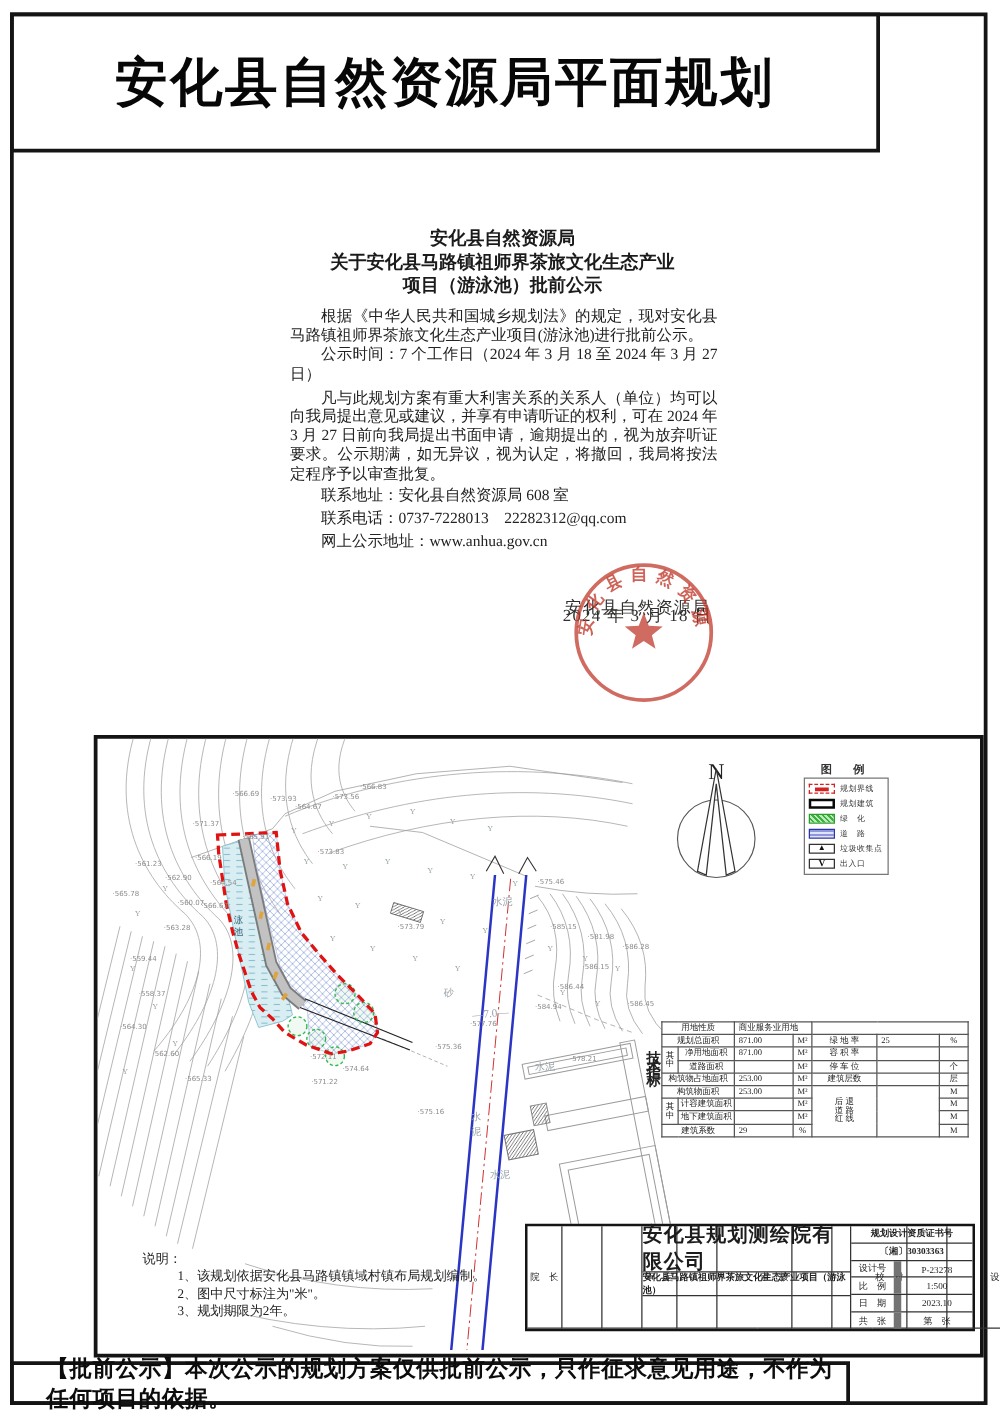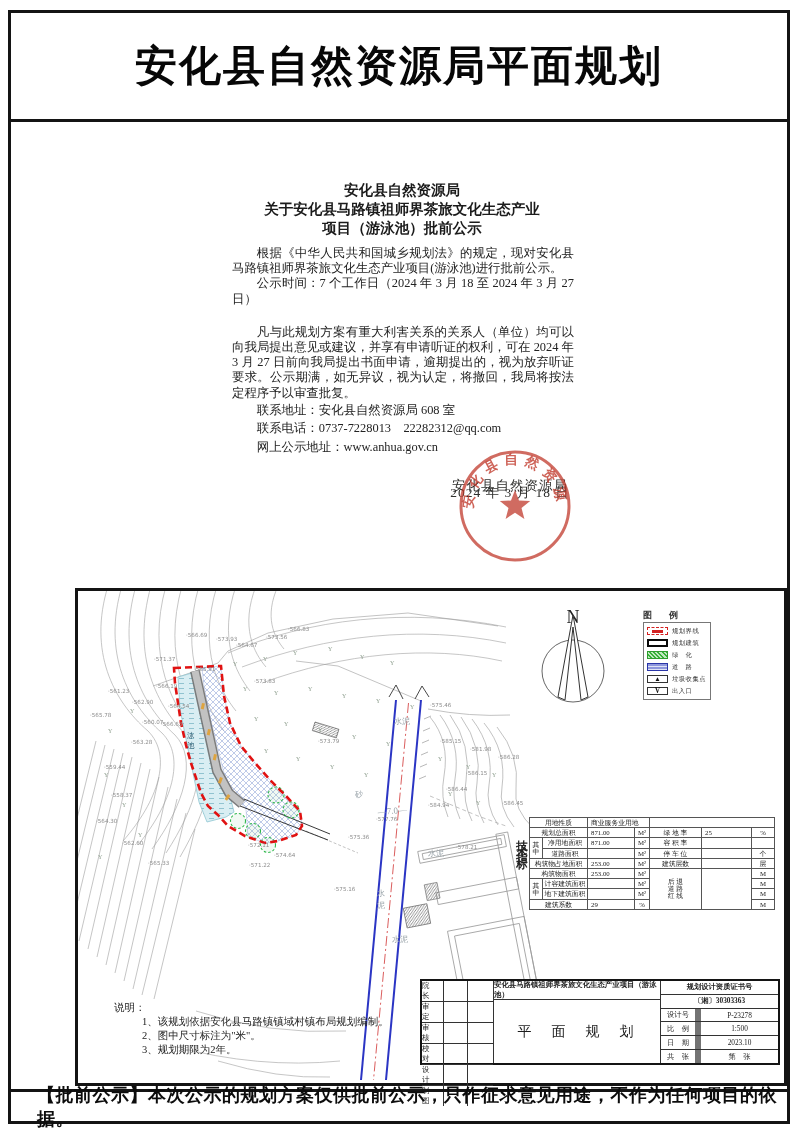--- a/index.html
+++ b/index.html
@@ -1,40 +1,40 @@
 <!DOCTYPE html>
 <html><head>
 <meta charset="utf-8">
 <style>
   *{box-sizing:border-box;margin:0;padding:0}
   body{width:800px;height:1131px;position:relative;background:#fff;overflow:hidden;
        font-family:"Liberation Serif",serif;color:#111}
   .frame{position:absolute;left:8px;top:10px;width:782px;height:1114px;border:3px solid #141414}
-  .titlebox{position:absolute;left:8px;top:10px;width:782px;height:112px;border:3px solid #141414;
+  .titlebox{position:absolute;left:8px;top:10px;width:696px;height:112px;border:3px solid #141414;
             display:flex;flex-direction:column;justify-content:center;align-items:center;
             font-family:Liberation Sans, sans-serif;font-weight:900;font-size:42px;line-height:46px;
             color:#070707;letter-spacing:2px}
   
   .n-head{position:absolute;left:230px;width:344px;text-align:center;font-weight:700;font-size:14.5px;color:#1b1b1b}
   .n-body{position:absolute;left:232px;top:246px;width:342px;font-size:12.4px;line-height:15.2px;
           text-align:justify;color:#222}
   .n-body p{text-indent:2em}
-  .n-body .p3{margin-top:18px}
+  .n-body .p3{margin-top:4px}
   .n-body .contact{text-indent:2em;line-height:18.5px;white-space:pre-wrap}
   
   .seal-text{position:absolute;left:418px;width:184px;text-align:center;font-size:13.5px;color:#30302e;letter-spacing:1px}
   .sealsvg{position:absolute;left:450px;top:443px;width:130px;height:130px;opacity:.88}
   
   .map{position:absolute;left:75px;top:588px;width:712px;height:498px;border:3px solid #141414;background:#fff}
   .map svg.base{position:absolute;left:0;top:0}
   .ev{font-size:5.6px;fill:#8c8c8c;font-family:"DejaVu Sans",sans-serif}
   .yv{font-size:6px;fill:#93a393;font-family:"Liberation Serif",serif}
   .ml{fill:#9aa4aa;font-family:"Liberation Serif",serif}
   
-  .legend-title{position:absolute;left:565px;top:18px;width:66px;text-align:left;font-weight:700;font-size:9px;letter-spacing:4px;color:#333}
+  .legend-title{position:absolute;left:565px;top:18px;width:66px;text-align:center;font-weight:700;font-size:9px;letter-spacing:4px;color:#333}
   .legend{position:absolute;left:565px;top:31px;width:68px;height:78px;border:1px solid #777;background:#fff;
           display:flex;flex-direction:column;justify-content:space-around;padding:2px 3px}
   .lrow{display:flex;align-items:center;gap:4px}
   .sw{width:21px;height:8px;flex:0 0 21px;position:relative;display:flex;align-items:center;justify-content:center}
   .sw-bound{border:1.3px dashed #d42222}
   .sw-bound i{display:block;width:11px;height:3px;background:#d42222}
   .sw-build{border:2px solid #090909;background:#fff}
   .sw-green{border:1px solid #2d9e2d;background:repeating-linear-gradient(45deg,#bfe8bf 0 1.5px,#38b238 1.5px 3px)}
   .sw-road{border:1px solid #2a35a8;background:repeating-linear-gradient(180deg,#8e97dd 0 1.6px,#dfe3f5 1.6px 3.2px)}
   .sw-box{border:1px solid #333;background:#fff;font-size:6.5px;line-height:1;color:#111}
@@ -47,40 +47,40 @@
              font-size:6.8px;color:#222;background:#fff}
   table.tech td{border:.8px solid #555;height:10.2px;padding:0 1px;text-align:center;line-height:1.05;overflow:hidden}
   table.tech td.l{text-align:left;padding-left:3px}
   .pre{white-space:pre-line}
   
   .notes{position:absolute;left:36px;top:410px;font-size:10.5px;color:#222;line-height:14px}
   .notes .items{padding-left:28px}
   
   .tb{position:absolute;left:342px;top:388px;width:360px;height:86px;border:2.5px solid #141414;
       display:flex;background:#fff;color:#1c1c1c}
-  .tb .col-roles{width:72px;display:flex;flex-direction:column;border-right:1px solid #333}
+  .tb .col-roles{width:92px;display:flex;flex-direction:row;border-right:1px solid #333}
   .tb .rrow{flex:1;display:flex}
   .tb .rrow>div{border-right:1px solid #333;border-bottom:1px solid #333;display:flex;align-items:center;justify-content:center}
   .tb .rrow:last-child>div{border-bottom:none}
   .tb .rl{width:28px;font-size:7.5px}
   .tb .rc{width:32px}.tb .rc2{width:32px;border-right:none!important}
   .tb .col-mid{width:167px;display:flex;flex-direction:column;border-right:1px solid #333}
   .tb .m1{height:37px;display:flex;align-items:center;justify-content:center;border-bottom:1px solid #333;
           font-size:16px;font-weight:700;letter-spacing:1px}
   .tb .m2{height:19px;display:flex;align-items:center;justify-content:center;border-bottom:1px solid #333;
           font-size:7.4px;font-weight:700}
   .tb .m3{flex:1;display:flex;align-items:center;justify-content:center;font-size:14px;letter-spacing:3px;font-weight:500}
   .tb .col-right{flex:1;display:flex;flex-direction:column}
   .tb .qrow{flex:1;display:flex;border-bottom:1px solid #333}
   .tb .qrow:last-child{border-bottom:none}
   .tb .qfull{flex:1;display:flex;align-items:center;justify-content:center;font-size:7.3px;font-weight:700}
   .tb .ql{width:40px;border-right:6px solid #737373;display:flex;align-items:center;justify-content:center;font-size:7.3px}
   .tb .qv{flex:1;display:flex;align-items:center;justify-content:center;font-size:7.3px}
   
-  .footer{position:absolute;left:8px;top:1089px;width:782px;height:35px;border:3px solid #141414;
+  .footer{position:absolute;left:8px;top:1089px;width:672px;height:35px;border:3px solid #141414;
           display:flex;align-items:center;padding-left:26px;font-family:"Liberation Sans",sans-serif;
           font-weight:700;font-size:18px;color:#0c0c0c;letter-spacing:.5px}
 </style>
 </head>
 <body>
 
 <div class="frame"></div>
 
 <div class="titlebox">
   <div>安化县自然资源局平面规划</div>
@@ -472,22 +472,22 @@
           <div class="rc"></div>
           <div class="rc2"></div>
         </div>
       <div class="rrow">
           <div class="rl">制　图</div>
           <div class="rc"></div>
           <div class="rc2"></div>
         </div>
     </div>
     <div class="col-mid">
+      <div class="m1">安化县规划测绘院有限公司</div>
       <div class="m2">安化县马路镇祖师界茶旅文化生态产业项目（游泳池）</div>
-      <div class="m3">平　面　规　划</div>
     </div>
     <div class="col-right">
       <div class="qrow">
           <div class="qfull">规划设计资质证书号</div>
         </div>
       <div class="qrow">
           <div class="qfull">〔湘〕30303363</div>
         </div>
       <div class="qrow">
           <div class="ql">设计号</div>

